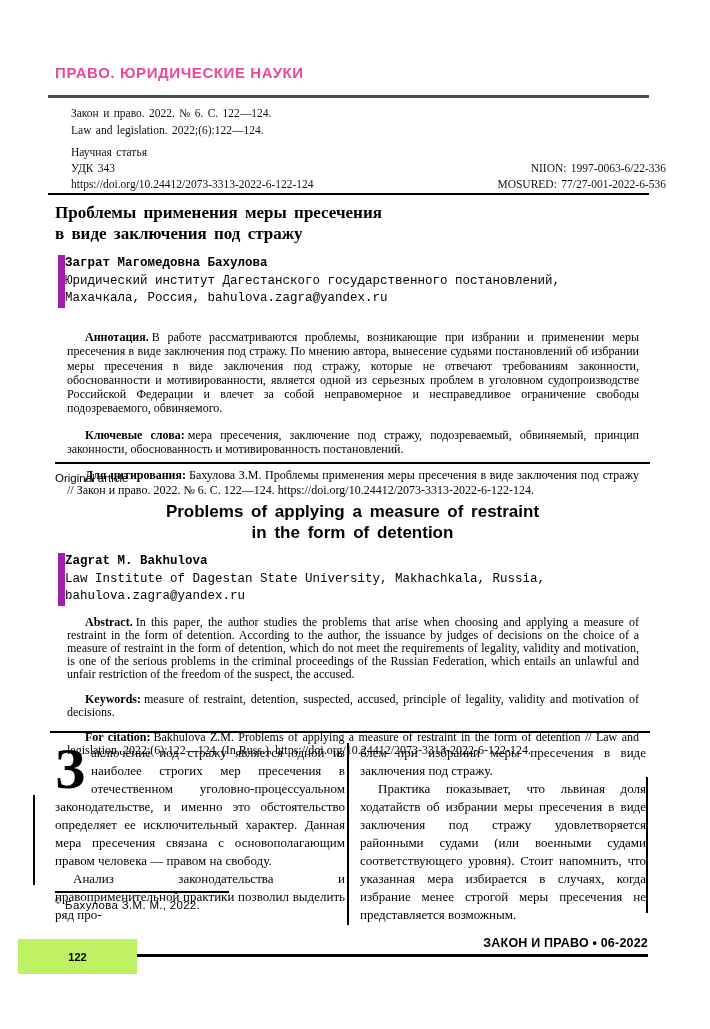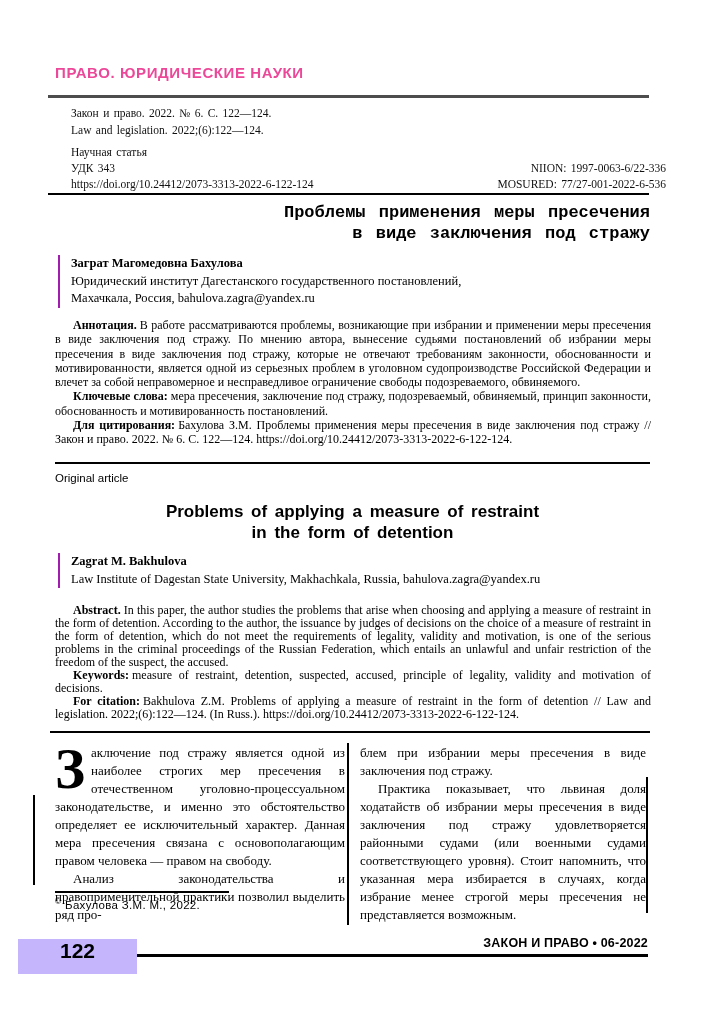--- a/index.html
+++ b/index.html
@@ -21,38 +21,38 @@
     color:#ec4899;
   }
   .header-rule{left:48px;top:95px;width:601px;height:3px;background:#4d4d4d;}
 
   
   .meta{font-family:Liberation Serif, serif;font-size:11.5px;color:#111;word-spacing:1.5px;margin-left:16px;}
   .meta-row{left:55px;width:595px;display:flex;justify-content:space-between;}
   .rule-thin{background:#000;}
 
   
-  .title-ru{left:55px;top:202px;width:595px;text-align:right;
-    font-family:Liberation Mono, monospace;
+  .title-ru{left:55px;top:202px;width:595px;text-align:left;
+    font-family:Liberation Serif, serif;
     font-weight:bold;font-size:17px;line-height:21px;word-spacing:3px;}
   .title-en{left:55px;top:501px;width:595px;text-align:center;
     font-family:"Liberation Sans","DejaVu Sans",sans-serif;
     font-weight:bold;font-size:17px;line-height:21px;word-spacing:3px;}
 
   
   .author-block{
-    border-left:2px solid #a21caf;padding-left:11px;
-    font-family:Liberation Serif, serif;
+    border-left:7px solid #a21caf;
+    font-family:Liberation Mono, monospace;
     font-size:12.5px;line-height:17.5px;
   }
   .author-name{font-weight:bold;}
 
   
   .abstract-block{font-size:12px;text-align:justify;}
-  .abstract-block p{margin:0;text-indent:18px;}
+  .abstract-block p{margin:12px;text-indent:18px;}
   .abstract-block .lead{font-weight:bold;margin-right:3px;}
   .abstract-ru{left:55px;top:318px;width:596px;line-height:14.3px;}
   .abstract-en{left:55px;top:604px;width:596px;line-height:13px;}
 
   .original-article{left:55px;top:472px;font-family:Liberation Sans, sans-serif;font-size:11.5px;}
 
   
   .body-col{font-size:13px;line-height:18px;text-align:justify;}
   .body-col p{margin:0;}
   .body-col p.indent{text-indent:18px;}
@@ -73,24 +73,24 @@
   .footnote{
     left:55px;top:896px;width:290px;
     font-family:"Liberation Sans","DejaVu Sans",sans-serif;
     font-size:11.5px;letter-spacing:0.3px;
   }
   .footnote sup{font-size:8.5px;}
 
   
   .page-number-box{
     left:18px;top:939px;width:119px;height:35px;
-    background:#c4b5fd;
-    display:flex;align-items:flex-start;justify-content:center;
+    background:#bef264;
+    display:flex;align-items:center;justify-content:center;
     font-family:"Liberation Sans","DejaVu Sans",sans-serif;
-    font-weight:bold;font-size:21px;
+    font-weight:bold;font-size:11px;
   }
   .footer-rule{left:137px;top:954px;width:511px;height:3px;background:#000;}
   .footer-journal{
     left:300px;top:936px;width:348px;text-align:right;
     font-family:"Liberation Sans","DejaVu Sans",sans-serif;
     font-weight:bold;font-size:12.5px;letter-spacing:0.2px;
   }
 </style>
 </head>
 <body>

